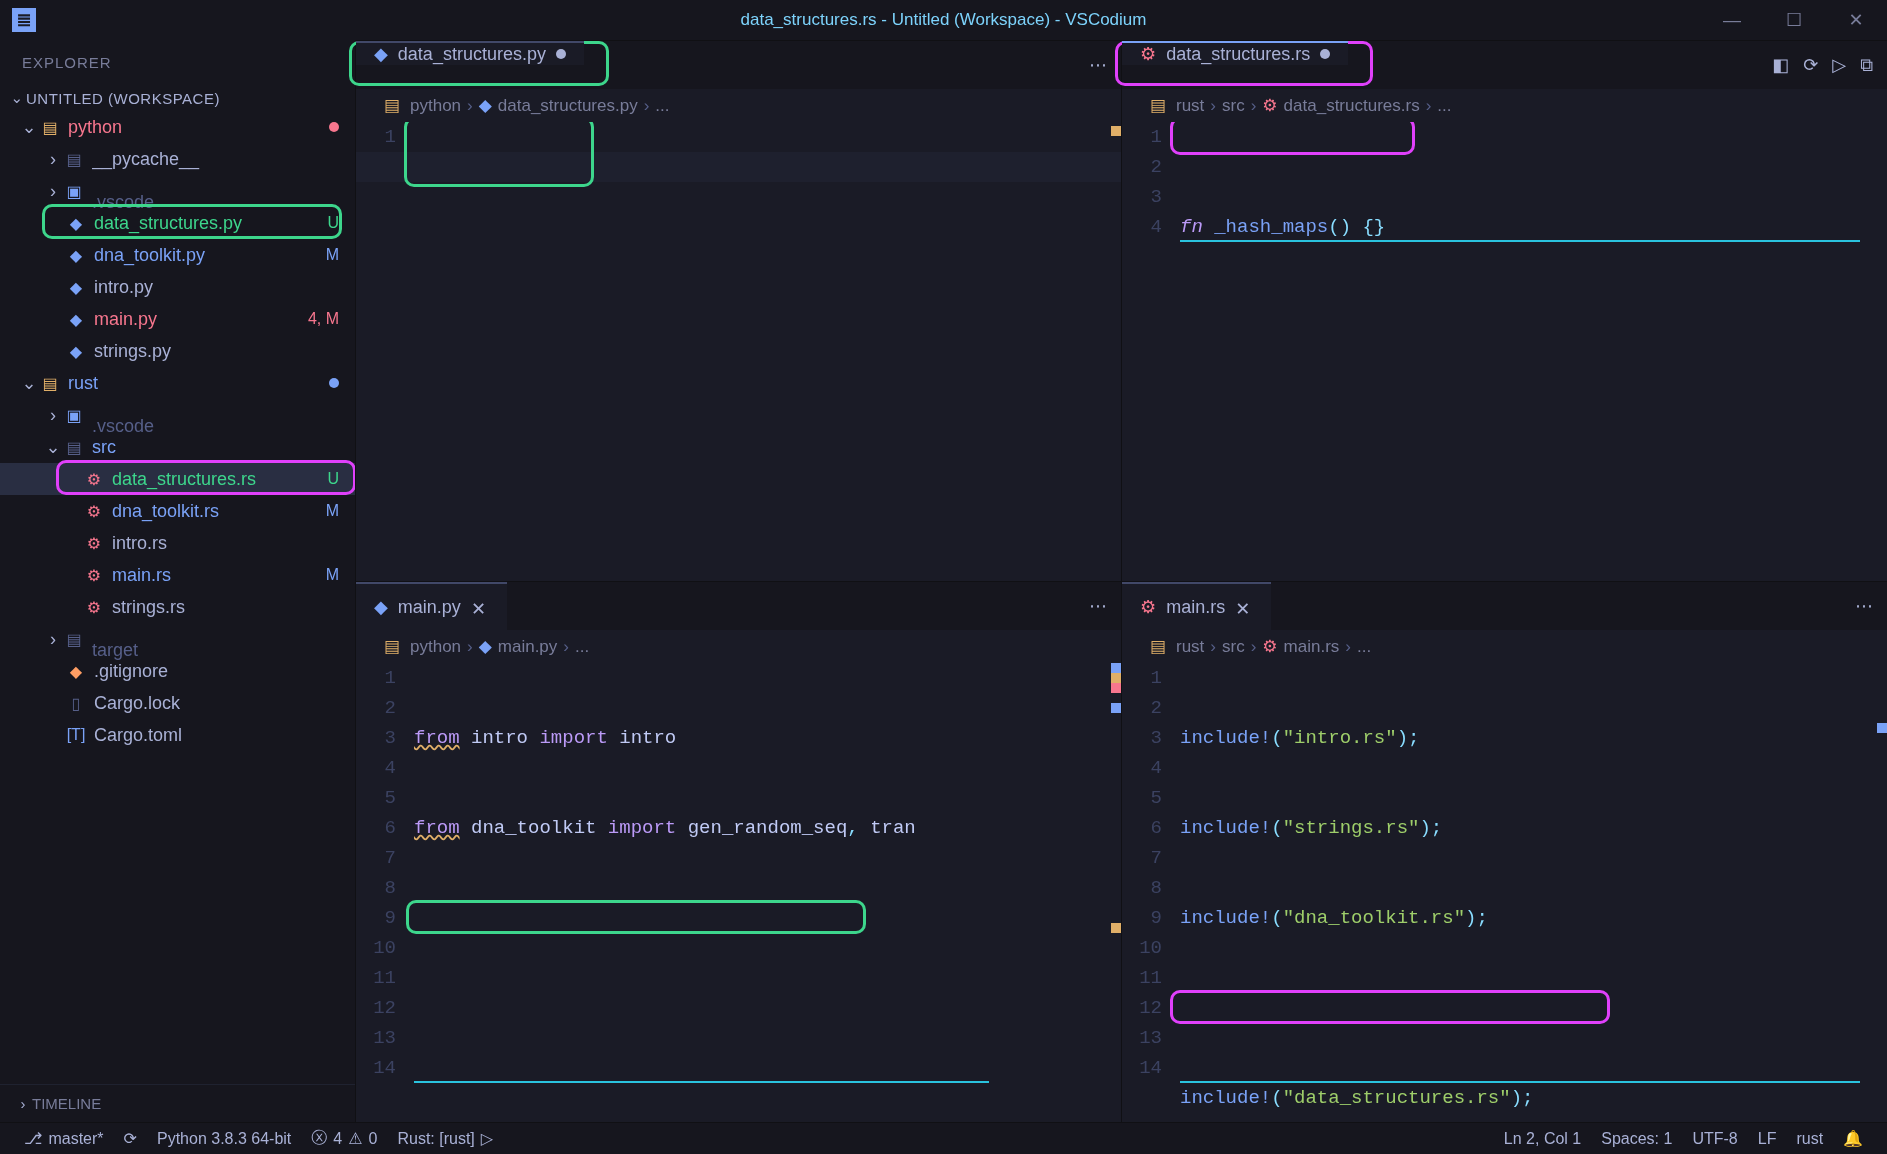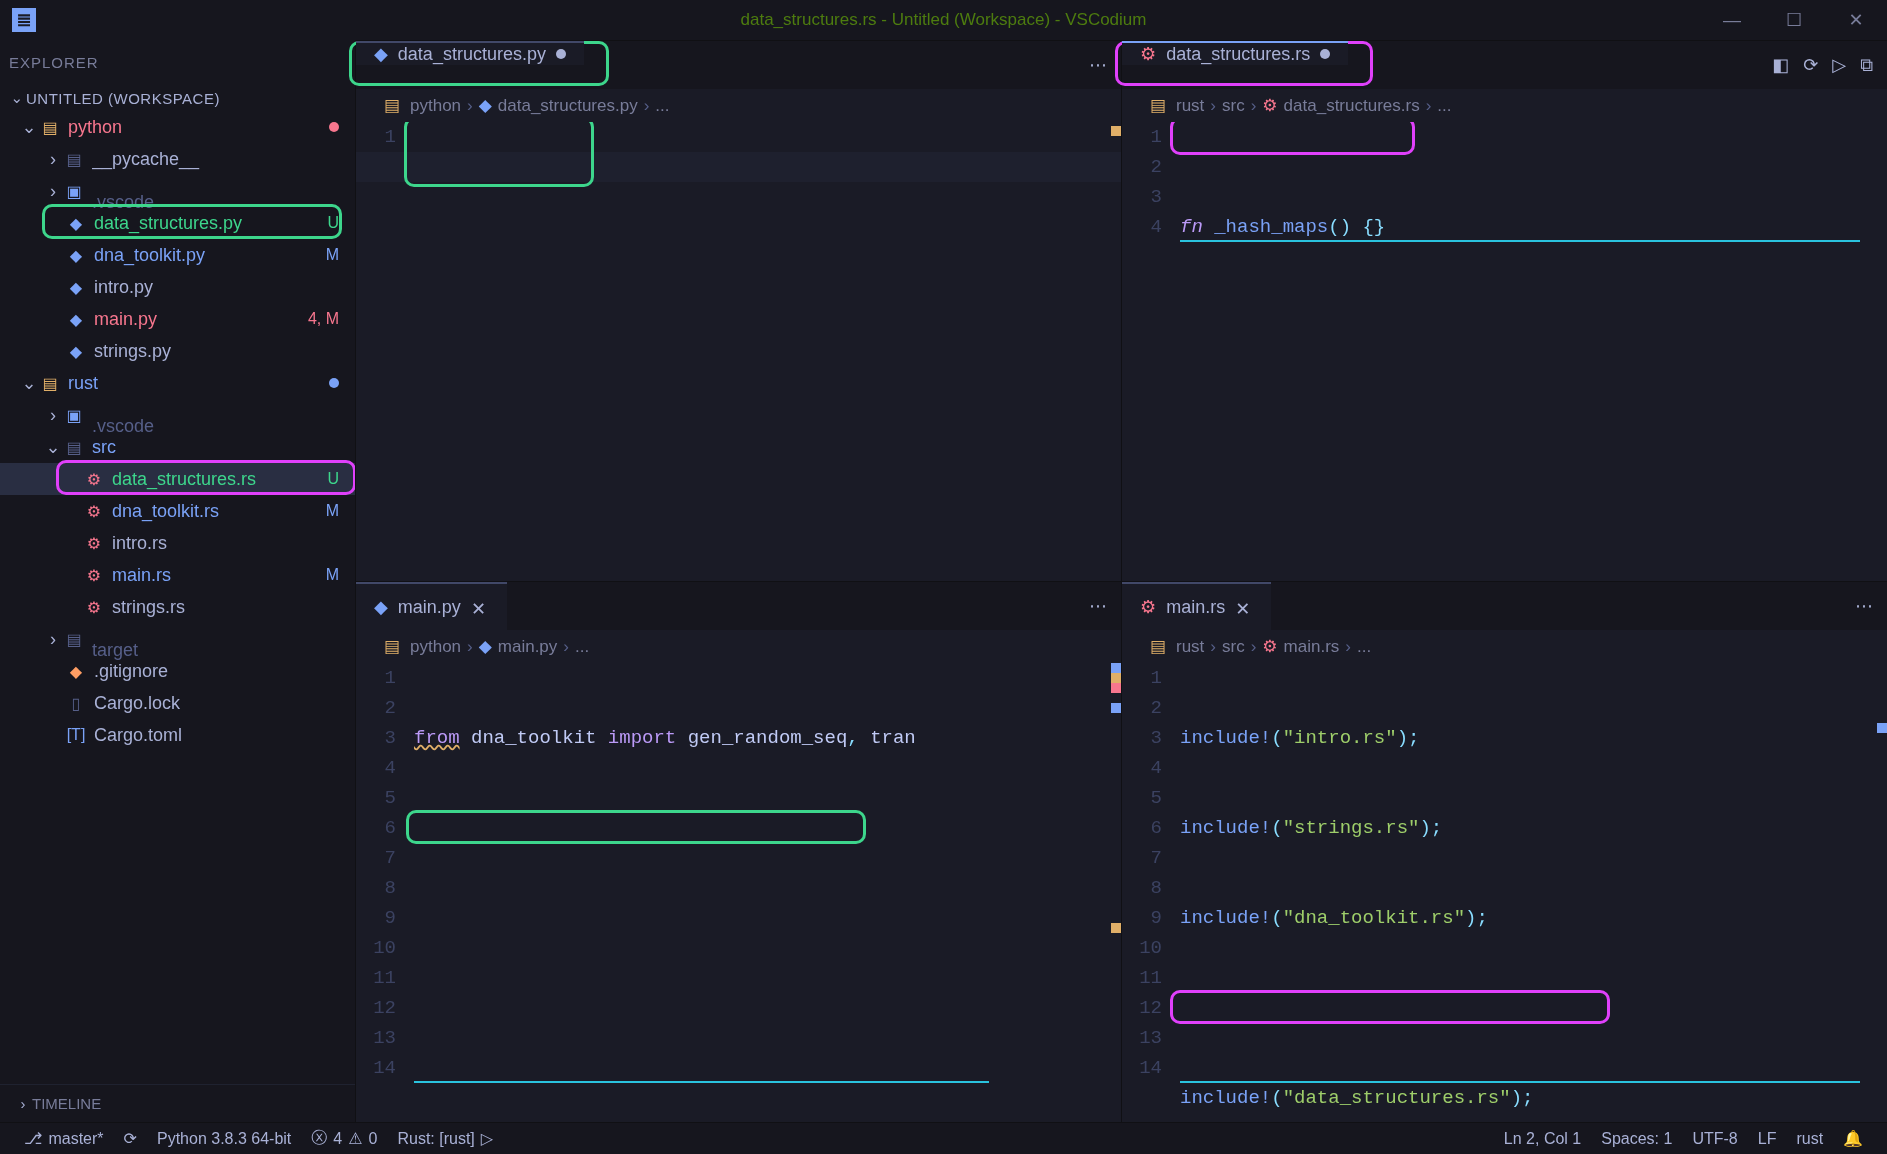--- a/index.html
+++ b/index.html
@@ -25,21 +25,21 @@
   left: 12px;
   width: 24px;
   height: 24px;
   background: #7aa2f7;
   display: flex;
   align-items: center;
   justify-content: center;
   color: #1a1b26;
   font-weight: bold;
 }
-.titlebar-title { color: #4d7c0f; font-size: 17px; }
+.titlebar-title { color: #7dd3fc; font-size: 17px; }
 .titlebar-controls {
   position: absolute;
   right: 0;
   display: flex;
 }
 .titlebar-btn {
   width: 62px;
   height: 40px;
   display: flex;
   align-items: center;
@@ -50,21 +50,21 @@
   display: flex;
   height: calc(100% - 40px - 32px);
 }
 .sidebar {
   width: 355px;
   background: #16161e;
   display: flex;
   flex-direction: column;
 }
 .sidebar-header {
-  padding: 14px 9px;
+  padding: 14px 22px;
   color: #787c99;
   font-size: 15px;
   letter-spacing: 1px;
 }
 .workspace-header {
   padding: 4px 8px;
   color: #a9b1d6;
   font-size: 15px;
   letter-spacing: 0.5px;
   display: flex;
@@ -506,20 +506,21 @@
             <div>7</div>
             <div>8</div>
             <div>9</div>
             <div>10</div>
             <div>11</div>
             <div>12</div>
             <div>13</div>
             <div>14</div>
         </div>
         <div class="code">
+          <div class="code-line"><span class="tok-kwb squiggle">from</span> <span class="tok-ident">intro</span> <span class="tok-kwb">import</span> <span class="tok-ident">intro</span></div>
           <div class="code-line"><span class="tok-kwb squiggle">from</span> <span class="tok-ident">dna_toolkit</span> <span class="tok-kwb">import</span> <span class="tok-ident">gen_random_seq</span><span class="tok-punct">,</span> <span class="tok-ident">tran</span></div>
           <div style="position:relative;">
             <div class="hl-box-green" style="left:-8px; top:-3px; width:460px; height:34px;"></div>
           </div>
           
           
           
           
           
           

